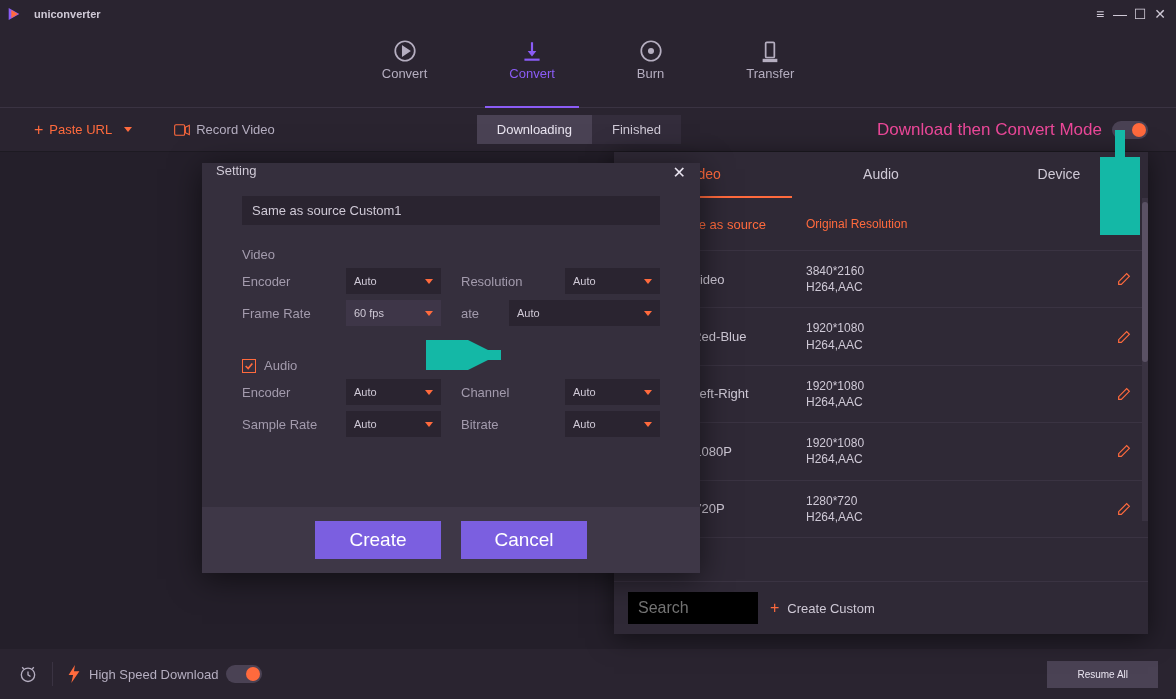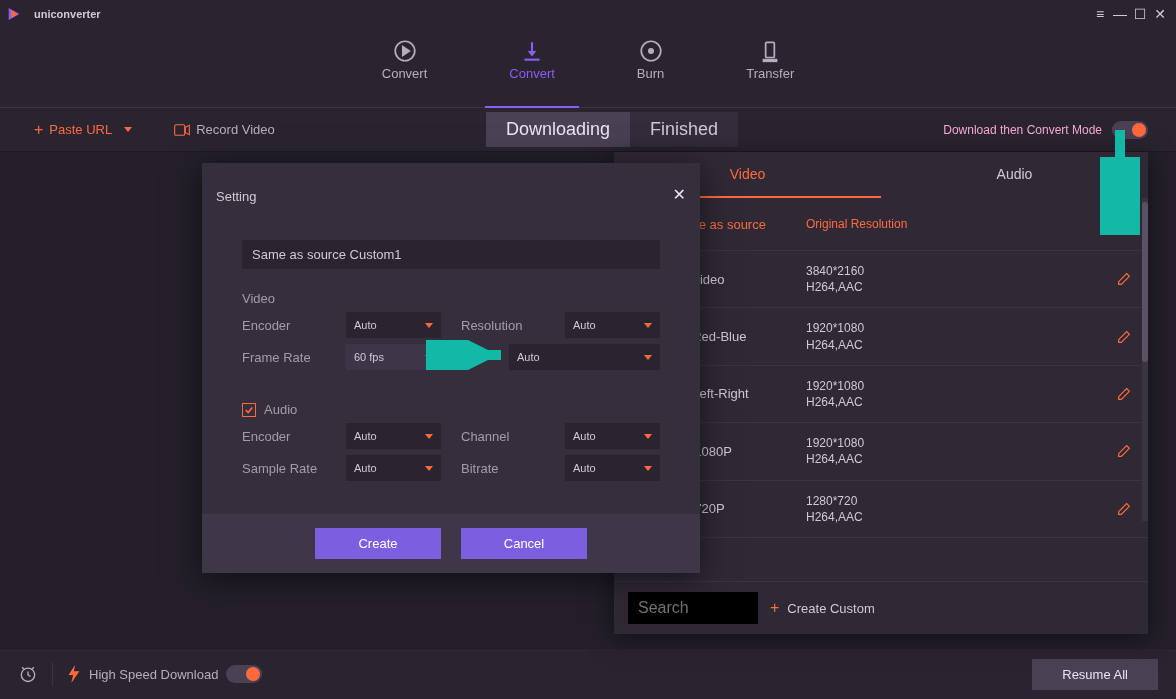--- a/index.html
+++ b/index.html
@@ -14,69 +14,69 @@
 .top-tab { display: flex; flex-direction: column; align-items: center; gap: 2px; padding: 4px 6px; cursor: pointer; color: #b5aec0; position: relative; }
 .top-tab.active { color: #8b5cf6; }
 .top-tab.active::after { content: ''; position: absolute; bottom: -1px; left: -18px; right: -18px; height: 2px; background: #8b5cf6; }
 .top-tab .lbl { font-size: 13px; }
 .top-tab svg { width: 26px; height: 26px; }
 .toolbar { height: 44px; background: #2a2430; display: flex; align-items: center; padding: 0 28px; border-bottom: 1px solid #1d1a22; }
 .btn-link { display: flex; align-items: center; gap: 6px; color: #b5aec0; font-size: 13px; cursor: pointer; padding: 4px 6px; }
 .btn-link.orange { color: #ff6a3d; }
 .btn-link .caret { width: 0; height: 0; border-left: 4px solid transparent; border-right: 4px solid transparent; border-top: 5px solid #ff6a3d; margin-left: 6px; }
 .seg { margin-left: auto; margin-right: auto; display: flex; }
-.seg .segbtn { padding: 7px 20px; font-size: 18px; color: #cfc9d6; background: #342d3c; cursor: pointer; }
+.seg .segbtn { padding: 7px 20px; font-size: 13px; color: #cfc9d6; background: #342d3c; cursor: pointer; }
 .seg .segbtn.active { background: #4a4254; color: #e9e4f0; }
-.mode { display: flex; align-items: center; gap: 10px; color: #f9a8d4; font-size: 12px; }
+.mode { display: flex; align-items: center; gap: 10px; color: #ec4899; font-size: 17px; }
 .switch { width: 36px; height: 18px; background: #4a4254; border-radius: 9px; position: relative; }
 .switch .knob { position: absolute; width: 14px; height: 14px; border-radius: 50%; top: 2px; right: 2px; background: #ff6a3d; }
 .main { position: absolute; top: 152px; left: 0; right: 0; bottom: 50px; background: #241f2a; }
 .bottombar { position: absolute; bottom: 0; left: 0; right: 0; height: 50px; background: #2a2430; display: flex; align-items: center; padding: 0 18px; gap: 14px; }
 .bottombar .clock { color: #b5aec0; }
 .bottombar .hsd { color: #b5aec0; font-size: 13px; display: flex; align-items: center; gap: 8px; }
 .bottombar .spacer { flex: 1; }
-.bottombar .btn { background: #4a4254; color: #e9e4f0; padding: 8px 30px; font-size: 13px; cursor: pointer; }
+.bottombar .btn { background: #4a4254; color: #e9e4f0; padding: 8px 30px; font-size: 10px; cursor: pointer; }
 
 .fmt { position: absolute; top: 152px; right: 28px; width: 534px; height: 482px; background: #2f2936; box-shadow: 0 4px 24px rgba(0,0,0,.5); z-index: 20; display: flex; flex-direction: column; }
 .fmt-tabs { display: flex; }
 .fmt-tab { flex: 1; text-align: center; padding: 14px 0; font-size: 14px; color: #cfc9d6; cursor: pointer; }
 .fmt-tab.active { color: #ff6a3d; border-bottom: 2px solid #ff6a3d; }
 .fmt-list { flex: 1; overflow: hidden; position: relative; }
 .fmt-scroll { position: absolute; right: 0; top: 0; bottom: 60px; width: 6px; background: #3a3342; }
 .fmt-scroll .thumb { position: absolute; left: 0; right: 0; top: 4px; height: 160px; background: #5a5164; border-radius: 3px; }
 .fmt-item { display: flex; align-items: center; gap: 14px; padding: 12px 16px; border-bottom: 1px solid #3a3342; cursor: pointer; }
 .fmt-item .ico { width: 28px; height: 28px; }
 .fmt-item .nm { flex: 0 0 120px; font-size: 13px; color: #cfc9d6; }
 .fmt-item .detail { flex: 1; font-size: 12px; color: #cfc9d6; line-height: 1.35; }
 .fmt-item .edit { color: #ff6a3d; }
 .fmt-item.active .nm, .fmt-item.active .detail, .fmt-item.active .ico { color: #ff6a3d; }
 .fmt-footer { display: flex; align-items: center; gap: 12px; padding: 10px 14px; border-top: 1px solid #3a3342; }
 .fmt-footer input { background: #000000; border: none; color: #cfc9d6; padding: 7px 10px; font-size: 16px; width: 130px; }
 .fmt-footer .cc { color: #cfc9d6; font-size: 13px; display: flex; align-items: center; gap: 8px; cursor: pointer; }
 .fmt-footer .cc .plus { color: #ff6a3d; font-size: 16px; }
 
 .dlg { position: absolute; top: 163px; left: 202px; width: 498px; height: 410px; background: #352f3d; box-shadow: 0 6px 30px rgba(0,0,0,.55); z-index: 40; display: flex; flex-direction: column; }
-.dlg-head { display: flex; align-items: flex-end; padding: 22px 14px; }
+.dlg-head { display: flex; align-items: flex-start; padding: 0 14px; }
 .dlg-head .t { color: #cfc9d6; font-size: 13px; }
 .dlg-head .x { margin-left: auto; color: #e9e4f0; font-size: 16px; cursor: pointer; }
 .dlg-body { flex: 1; padding: 14px 40px 8px; overflow: hidden; }
 .flabel { color: #a39bad; font-size: 13px; margin-bottom: 6px; }
 .txt { width: 100%; background: #2a2430; border: none; color: #cfc9d6; padding: 7px 10px; font-size: 13px; margin-bottom: 14px; }
 .section-title { color: #a39bad; font-size: 13px; margin: 8px 0 6px; display: flex; align-items: center; gap: 8px; }
 .row2 { display: flex; gap: 20px; margin-bottom: 6px; align-items: center; }
 .row2 .cell { flex: 1; display: flex; align-items: center; gap: 18px; }
 .row2 .cell .nm { width: 86px; color: #a39bad; font-size: 13px; }
 .dd { flex: 1; background: #2a2430; height: 26px; display: flex; align-items: center; padding: 0 8px; justify-content: space-between; cursor: pointer; }
 .dd .v { color: #cfc9d6; font-size: 11px; }
 .dd .car { width: 0; height: 0; border-left: 4px solid transparent; border-right: 4px solid transparent; border-top: 5px solid #ff6a3d; }
 .dd.hl { background: #3e3648; }
 .chk { width: 14px; height: 14px; border: 1px solid #ff6a3d; display: inline-flex; align-items: center; justify-content: center; }
 .chk svg { width: 10px; height: 10px; }
 .dlg-foot { display: flex; justify-content: center; gap: 20px; padding: 14px; background: #3e3747; }
-.dlg-foot .btn { width: 126px; text-align: center; padding: 8px 0; background: #7b5fe0; color: #fff; font-size: 13px; cursor: pointer; }
+.dlg-foot .btn { width: 126px; text-align: center; padding: 8px 0; background: #7b5fe0; color: #fff; font-size: 19px; cursor: pointer; }
 
 .bg-item { position: absolute; color: #b5aec0; font-size: 14px; }
 
 .arrow { position: absolute; z-index: 200; }
 </style>
 </head>
 <body>
 
 <div class="titlebar">
   <div class="logo">
@@ -152,20 +152,21 @@
 
 <div class="main"></div>
 
 <div class="bg-item" style="top:272px; left:697px">C MP4</div>
 <div class="bg-item" style="top:418px; left:697px">C MKV</div>
 
 <div class="fmt">
   <div class="fmt-tabs">
     <div class="fmt-tab active">Video</div>
     <div class="fmt-tab">Audio</div>
+    <div class="fmt-tab">Device</div>
   </div>
   <div class="fmt-list">
     <div id="fmt-rows">
         <div class="fmt-item active">
           <svg class="ico" viewBox="0 0 24 24" fill="none" stroke="#ff6a3d" stroke-width="1.4">
             <path d="M6 3h9l4 4v14H6z"></path>
             <path d="M15 3v4h4"></path>
             <rect x="8" y="14" width="3" height="3"></rect>
             <rect x="12" y="14" width="3" height="3"></rect>
           </svg>

